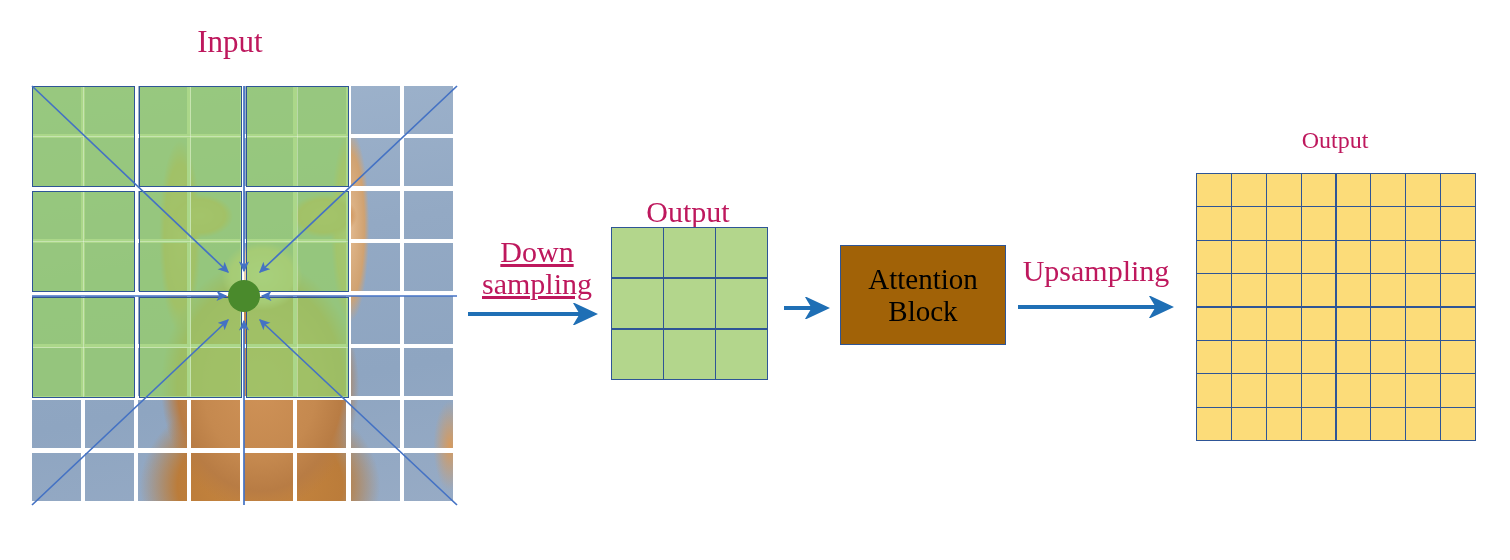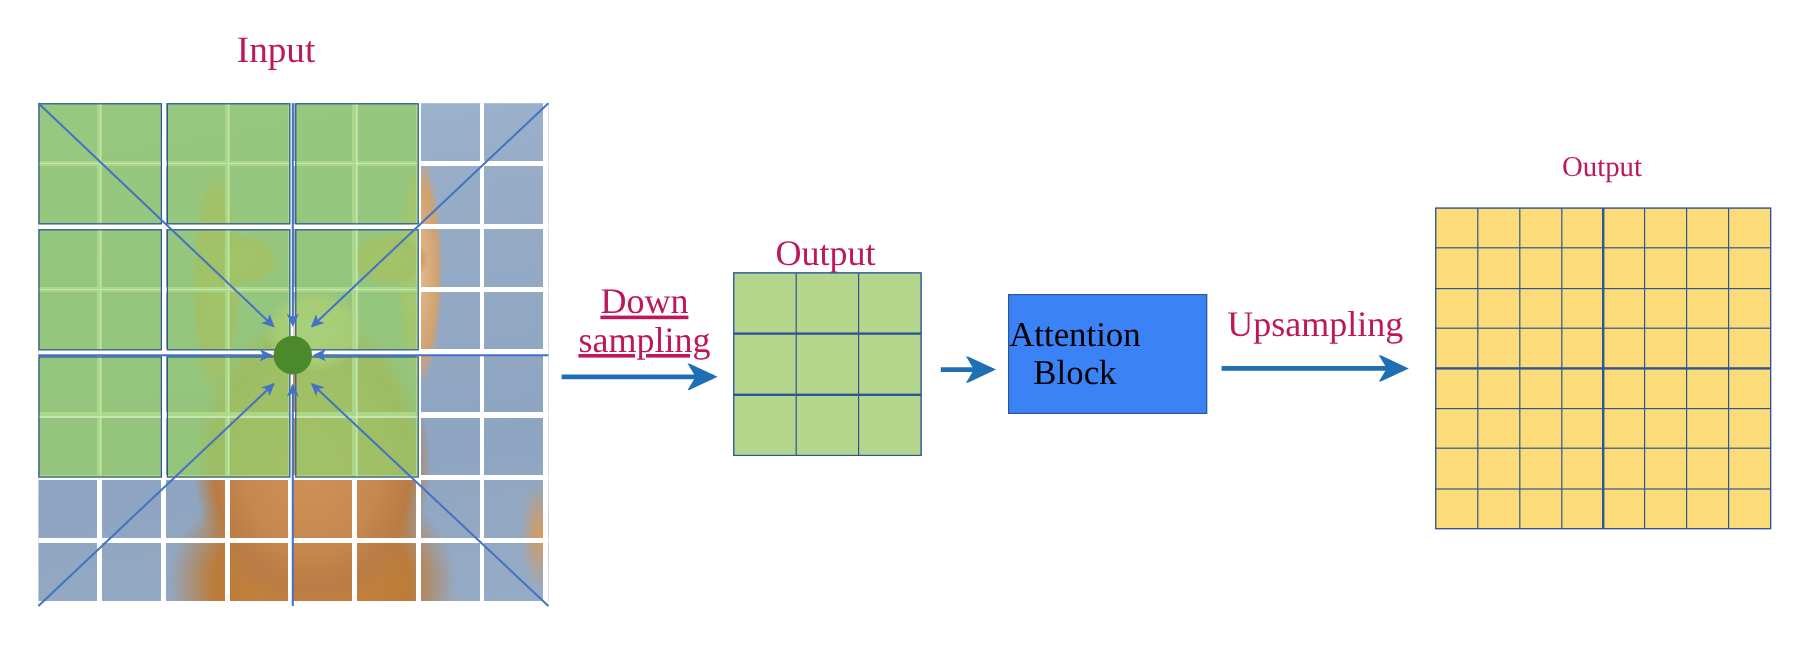--- a/index.html
+++ b/index.html
@@ -56,22 +56,22 @@
   #tokens-title{left:592px;top:196px;width:192px;font-size:30px;}
   #tokens-grid{position:absolute;left:611px;top:227px;width:157px;height:153px;
        display:grid;grid-template-columns:repeat(3,1fr);grid-template-rows:repeat(3,1fr);
        border:1.6px solid #2e5596;box-sizing:border-box;background:#2e5596;gap:1.4px;padding:0;}
   #tokens-grid div{background:#b3d68c;}
 
   #tok-att-arrow{position:absolute;left:782px;top:297px;width:54px;height:22px;}
 
   
   #attention-block{position:absolute;left:840px;top:245px;width:166px;height:100px;
-       background:#3b82f6;border:1.8px solid #2e5596;box-sizing:border-box;
-       display:flex;align-items:center;justify-content:flex-start;text-align:center;
+       background:#a16207;border:1.8px solid #2e5596;box-sizing:border-box;
+       display:flex;align-items:center;justify-content:center;text-align:center;
        font-size:29px;line-height:1.12;font-family:"Liberation Serif", serif;}
 
   
   #upsample-label{left:1008px;top:255px;width:176px;font-size:30px;}
   #upsample-arrow{position:absolute;left:1016px;top:296px;width:164px;height:22px;}
 
   
   #output-title{left:1190px;top:128px;width:290px;font-size:24px;}
   #output-grid{position:absolute;left:1196px;top:173px;width:280px;height:268px;
        display:grid;grid-template-columns:repeat(8,1fr);grid-template-rows:repeat(8,1fr);

